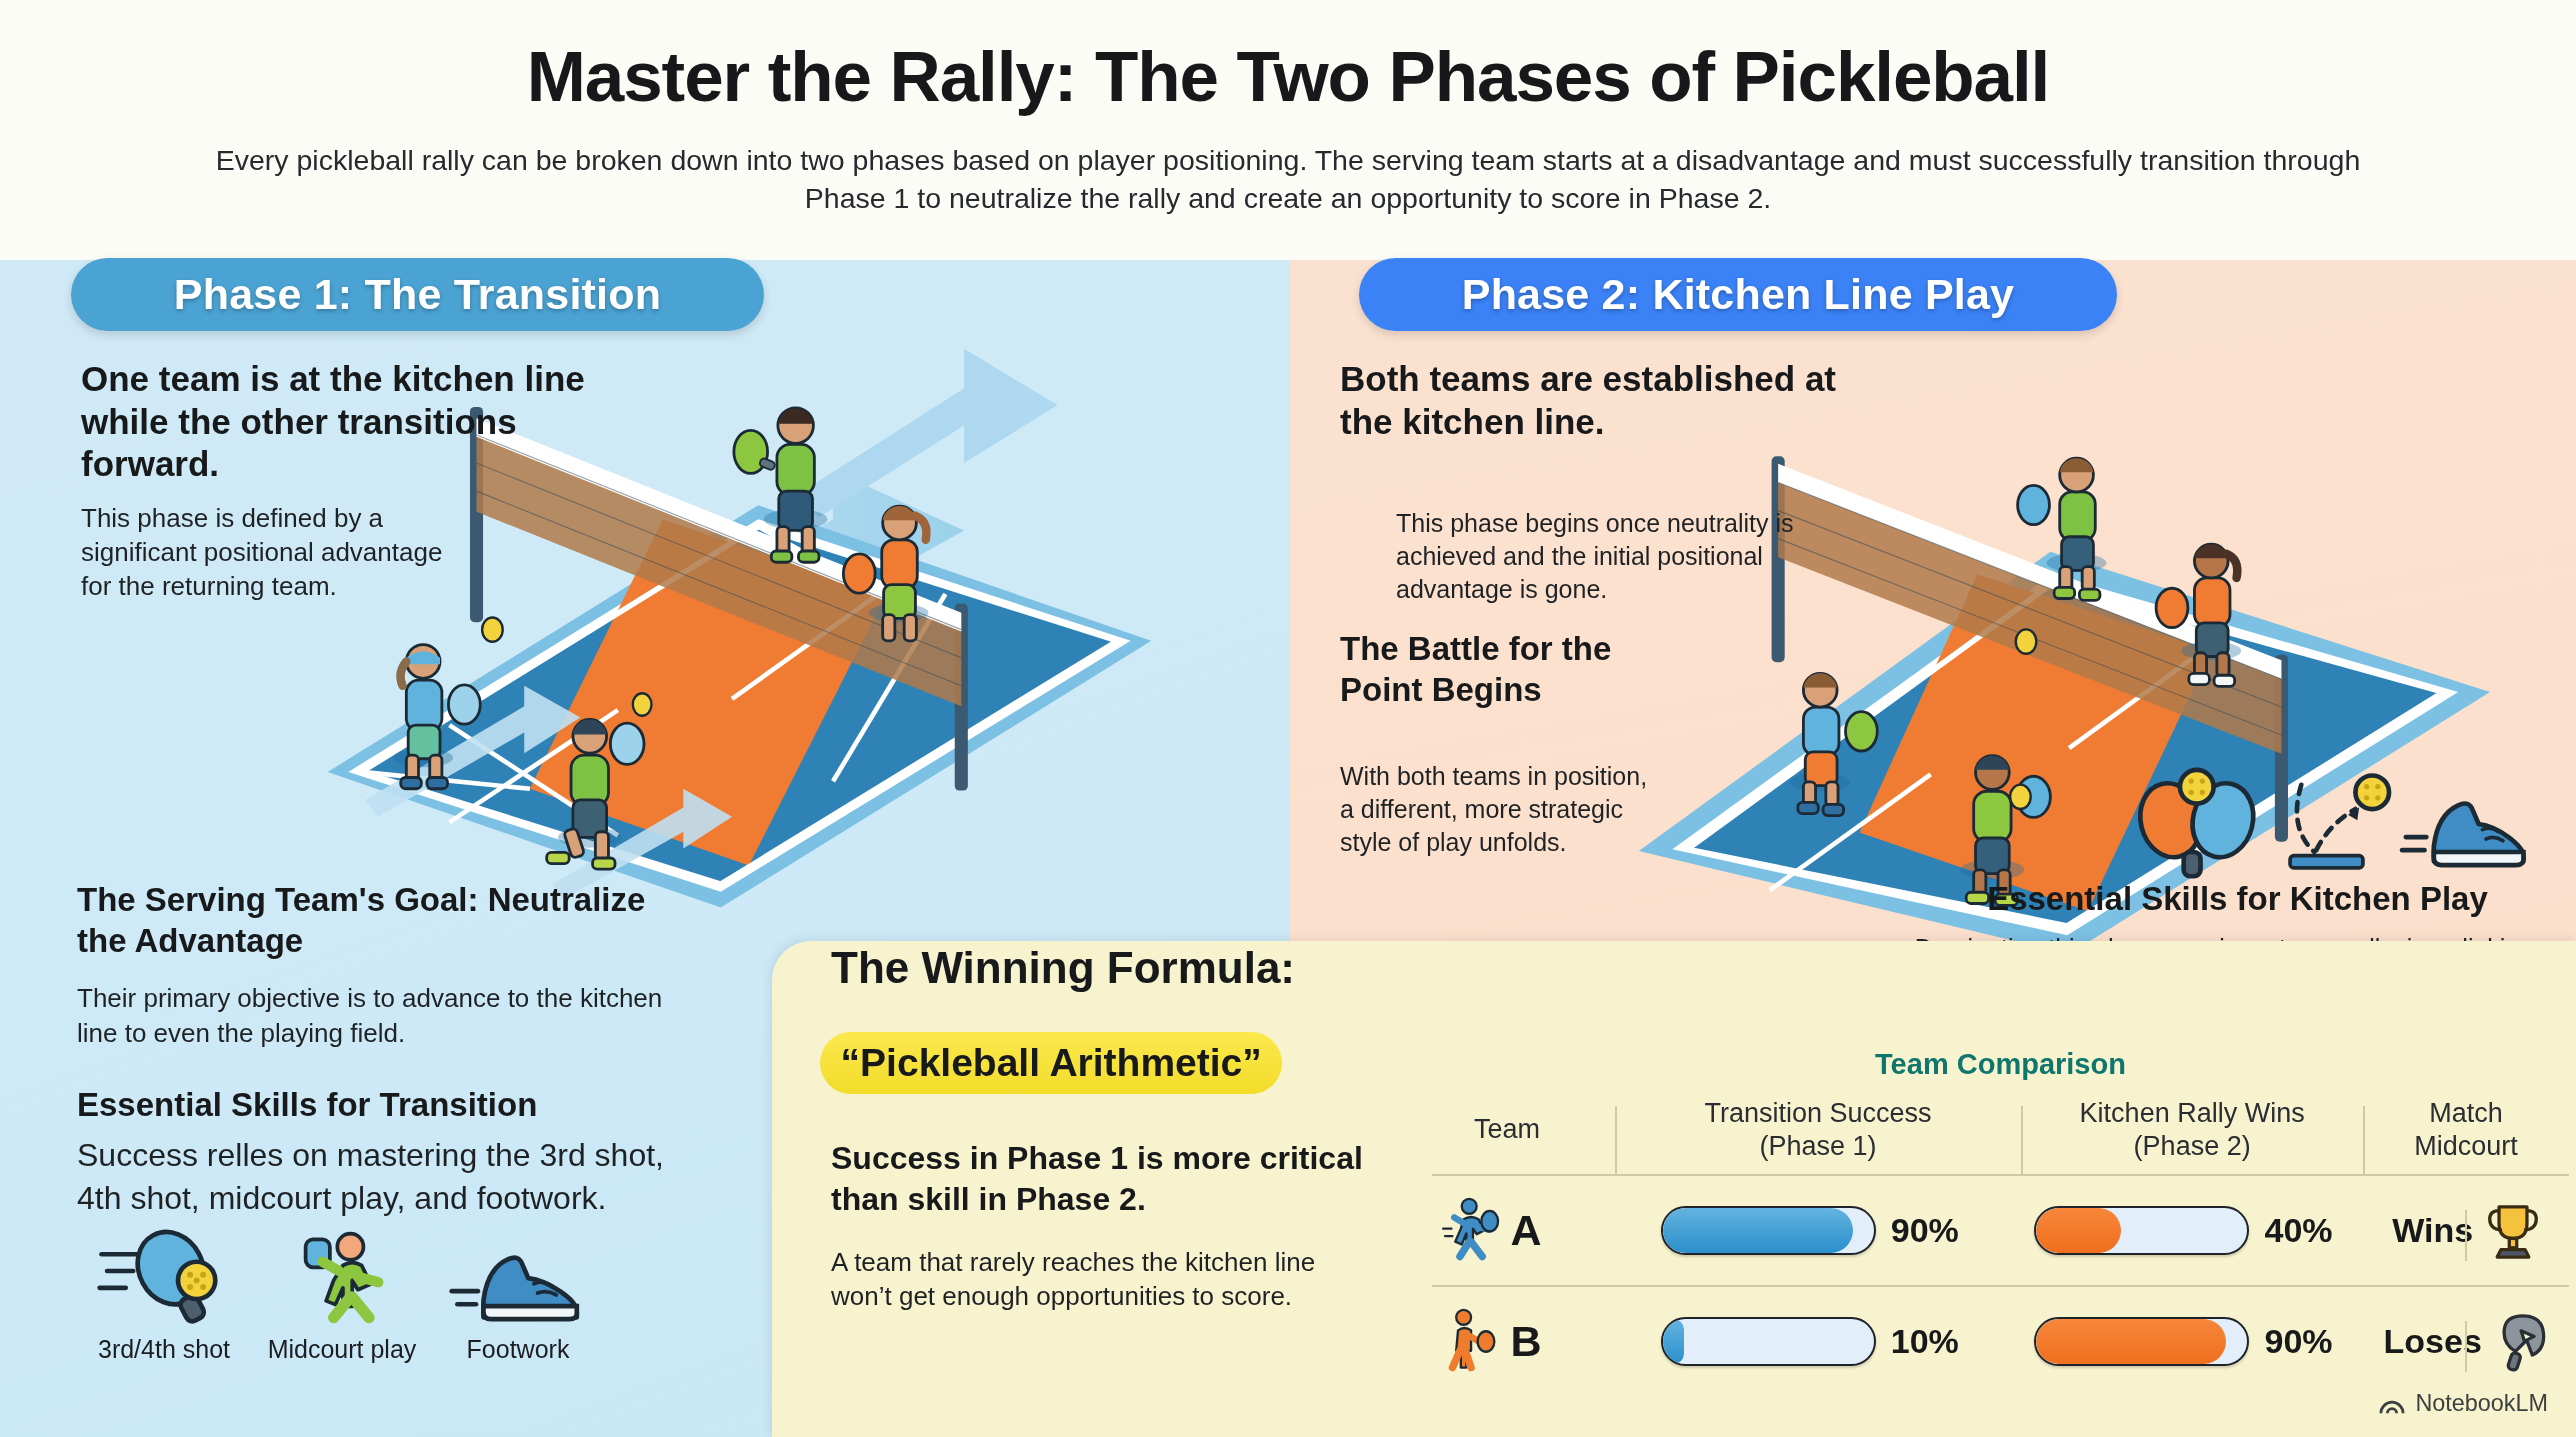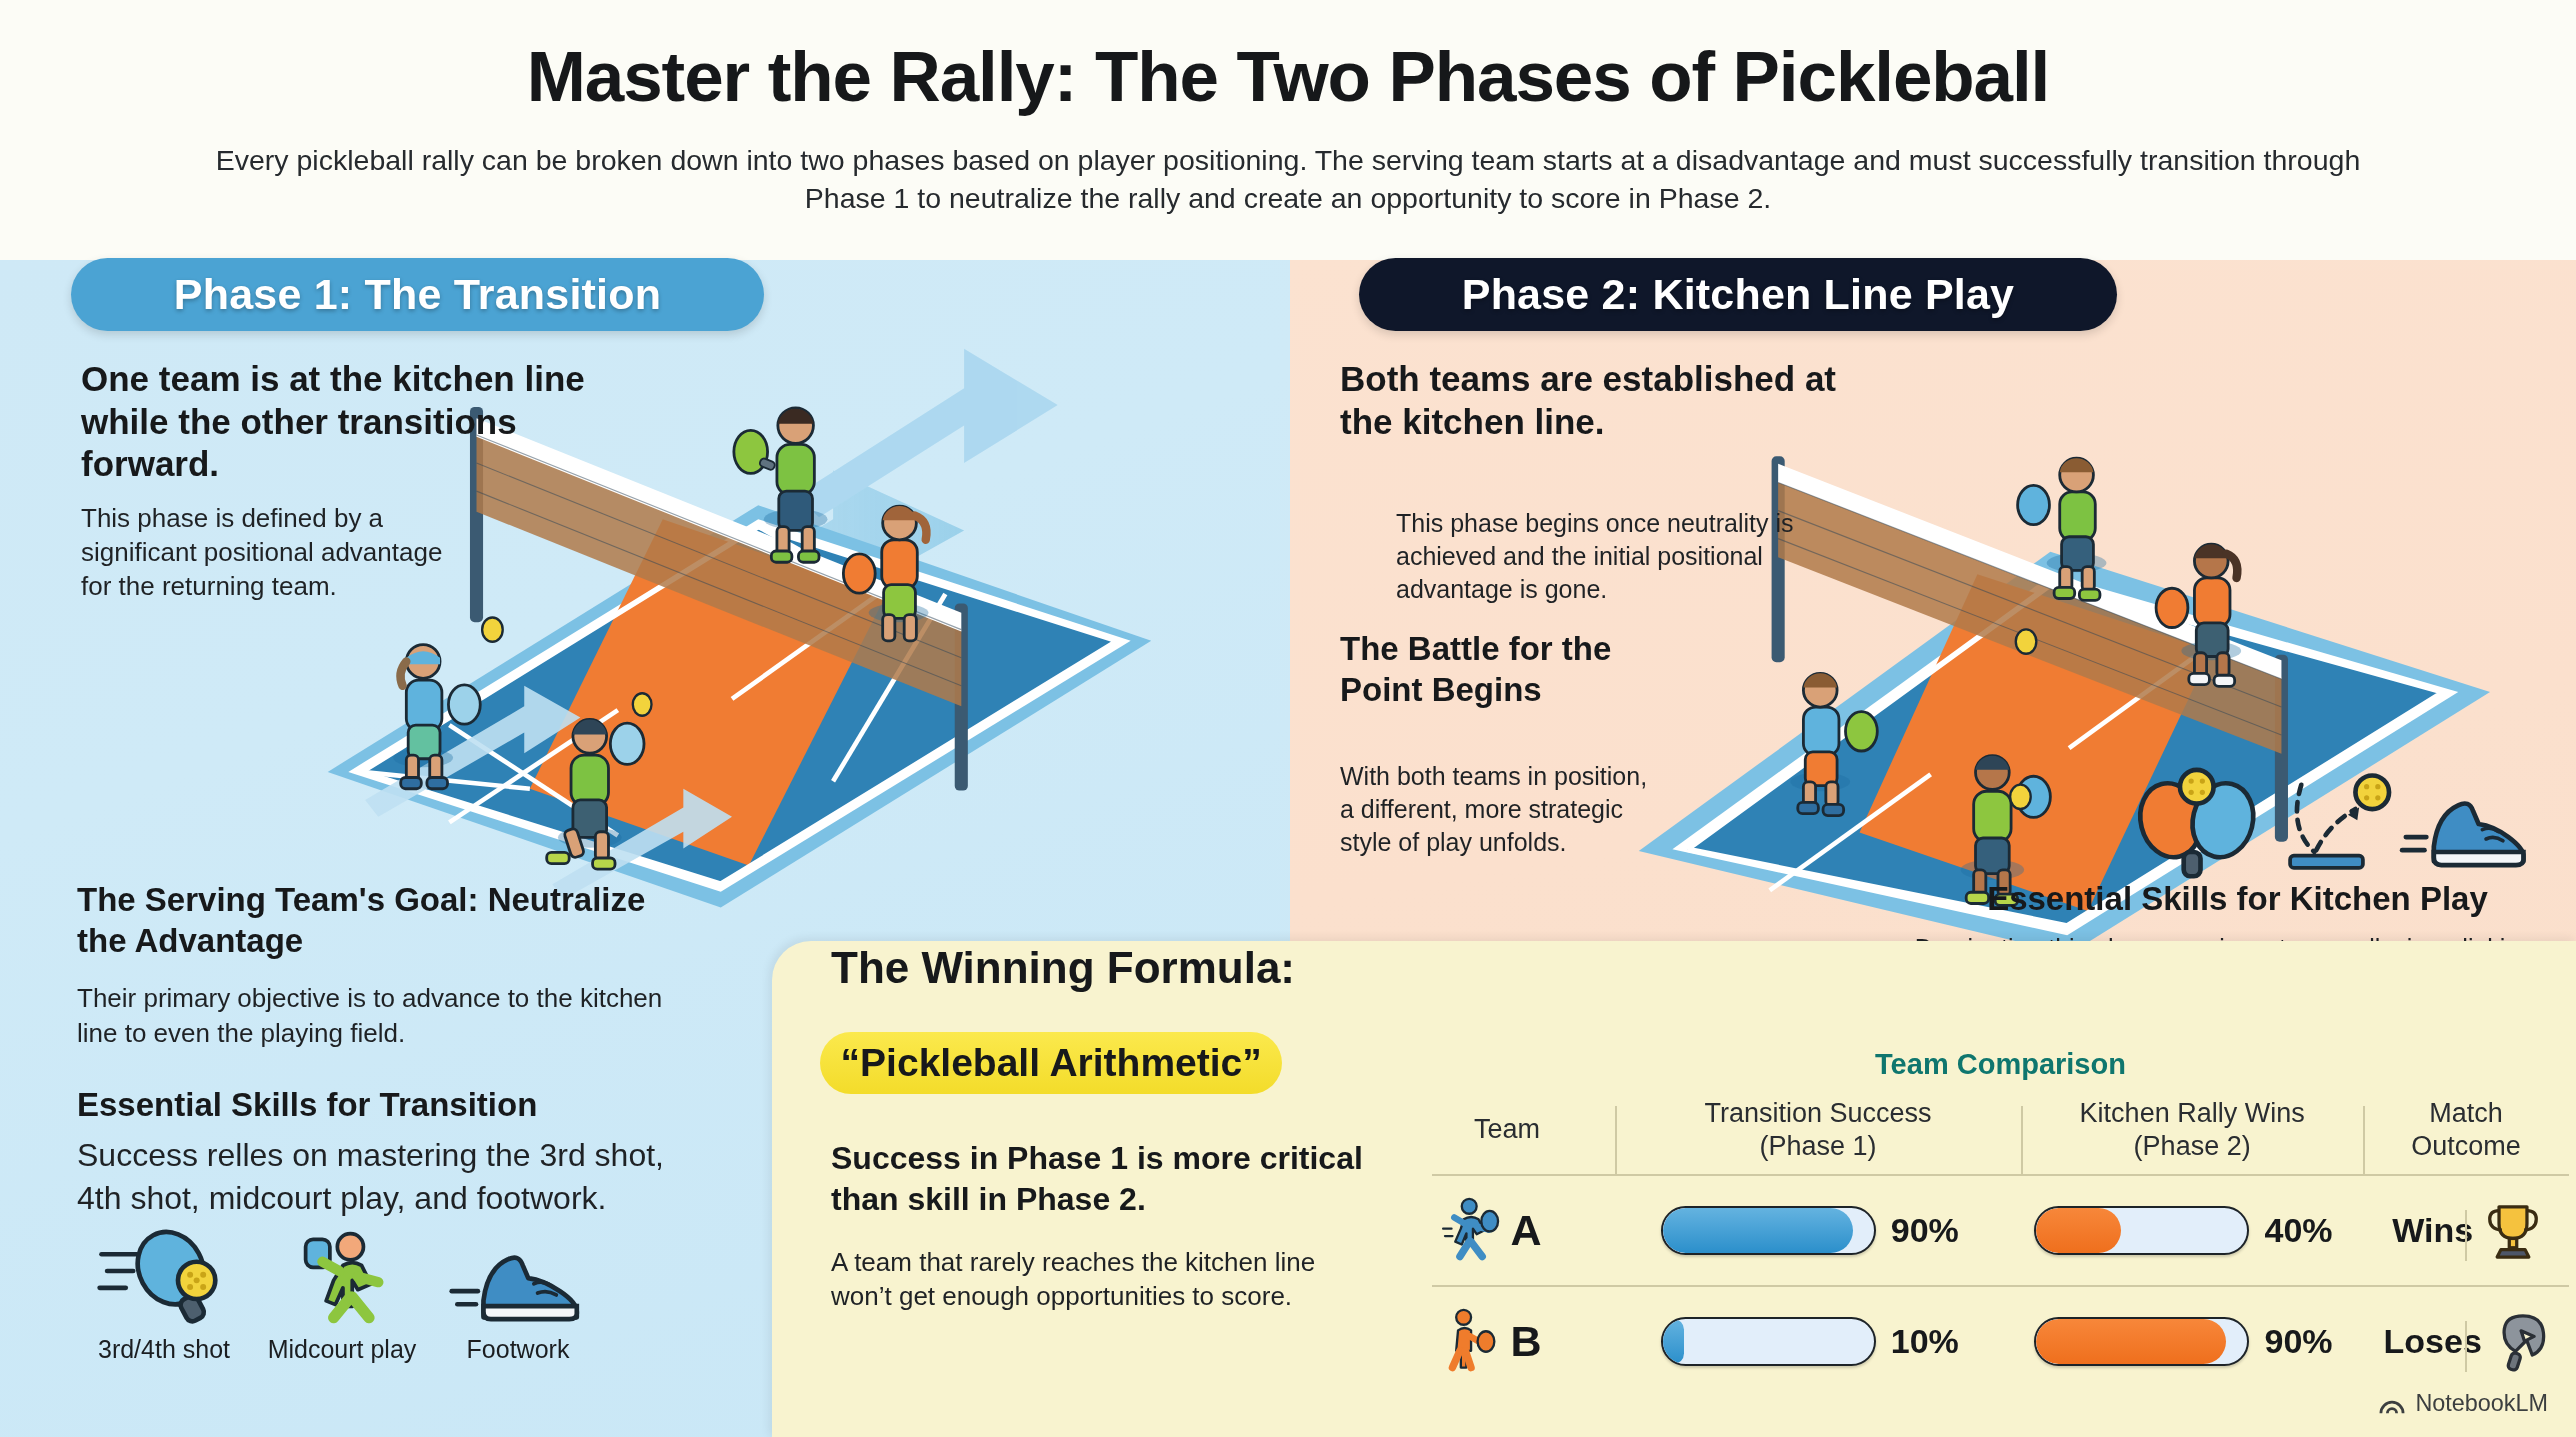--- a/index.html
+++ b/index.html
@@ -37,21 +37,21 @@
     background: #f7f2cf;
   }
 
   .pill {
     position: absolute; display: flex; align-items: center; justify-content: center;
     border-radius: 935px; color: #fff; font-weight: 700; letter-spacing: 0.2px;
     text-shadow: 0 1.9px 4.7px rgba(0,0,0,0.28);
     box-shadow: 0 3.7px 9.4px rgba(0,0,0,0.14);
   }
   .pill-1 { left: 71px; top: 258px; width: 693px; height: 73px; background: #4ba3d3; font-size: 43px; }
-  .pill-2 { left: 1359px; top: 258px; width: 758px; height: 73px; background: #0f172a; font-size: 43px; }
+  .pill-2 { left: 1359px; top: 258px; width: 758px; height: 73px; background: #3b82f6; font-size: 43px; }
 
   
   .h-bold { font-weight: 800; color: #17191b; }
   .body-txt { color: #1f2225; font-weight: 400; }
 
   .l-head1 { position: absolute; left: 81px; top: 358px; width: 562px; font-size: 35px; line-height: 1.22; }
   .l-sub1  { position: absolute; left: 81px; top: 502px; width: 374px; font-size: 26px; line-height: 1.30; }
   .l-head2 { position: absolute; left: 77px; top: 880px; width: 599px; font-size: 33px; line-height: 1.24; }
   .l-sub2  { position: absolute; left: 77px; top: 981px; width: 618px; font-size: 26px; line-height: 1.34; }
   .l-head3 { position: absolute; left: 77px; top: 1086px; width: 655px; font-size: 33px; }
@@ -468,21 +468,21 @@
           <div>(Phase 1)</div>
         </div>
         <div class="tcell c-p2">
           <div class="vline" style="left:0;"></div>
           <div>Kitchen Rally Wins</div>
           <div>(Phase 2)</div>
         </div>
         <div class="tcell c-out">
           <div class="vline" style="left:0;"></div>
           <div>Match</div>
-          <div>Outcome</div>
+          <div>Midcourt</div>
         </div>
       </div>
 
       <div class="trow datarow">
         <div class="tcell c-team teamcell">
           <svg width="58" height="67" viewBox="0 0 62 72">
             <g stroke="#1b2a35" stroke-width="2.5" stroke-linecap="round">
                 <line x1="0" y1="34" x2="9" y2="34"></line>
                 <line x1="2" y1="42" x2="10" y2="42"></line>
               </g>

